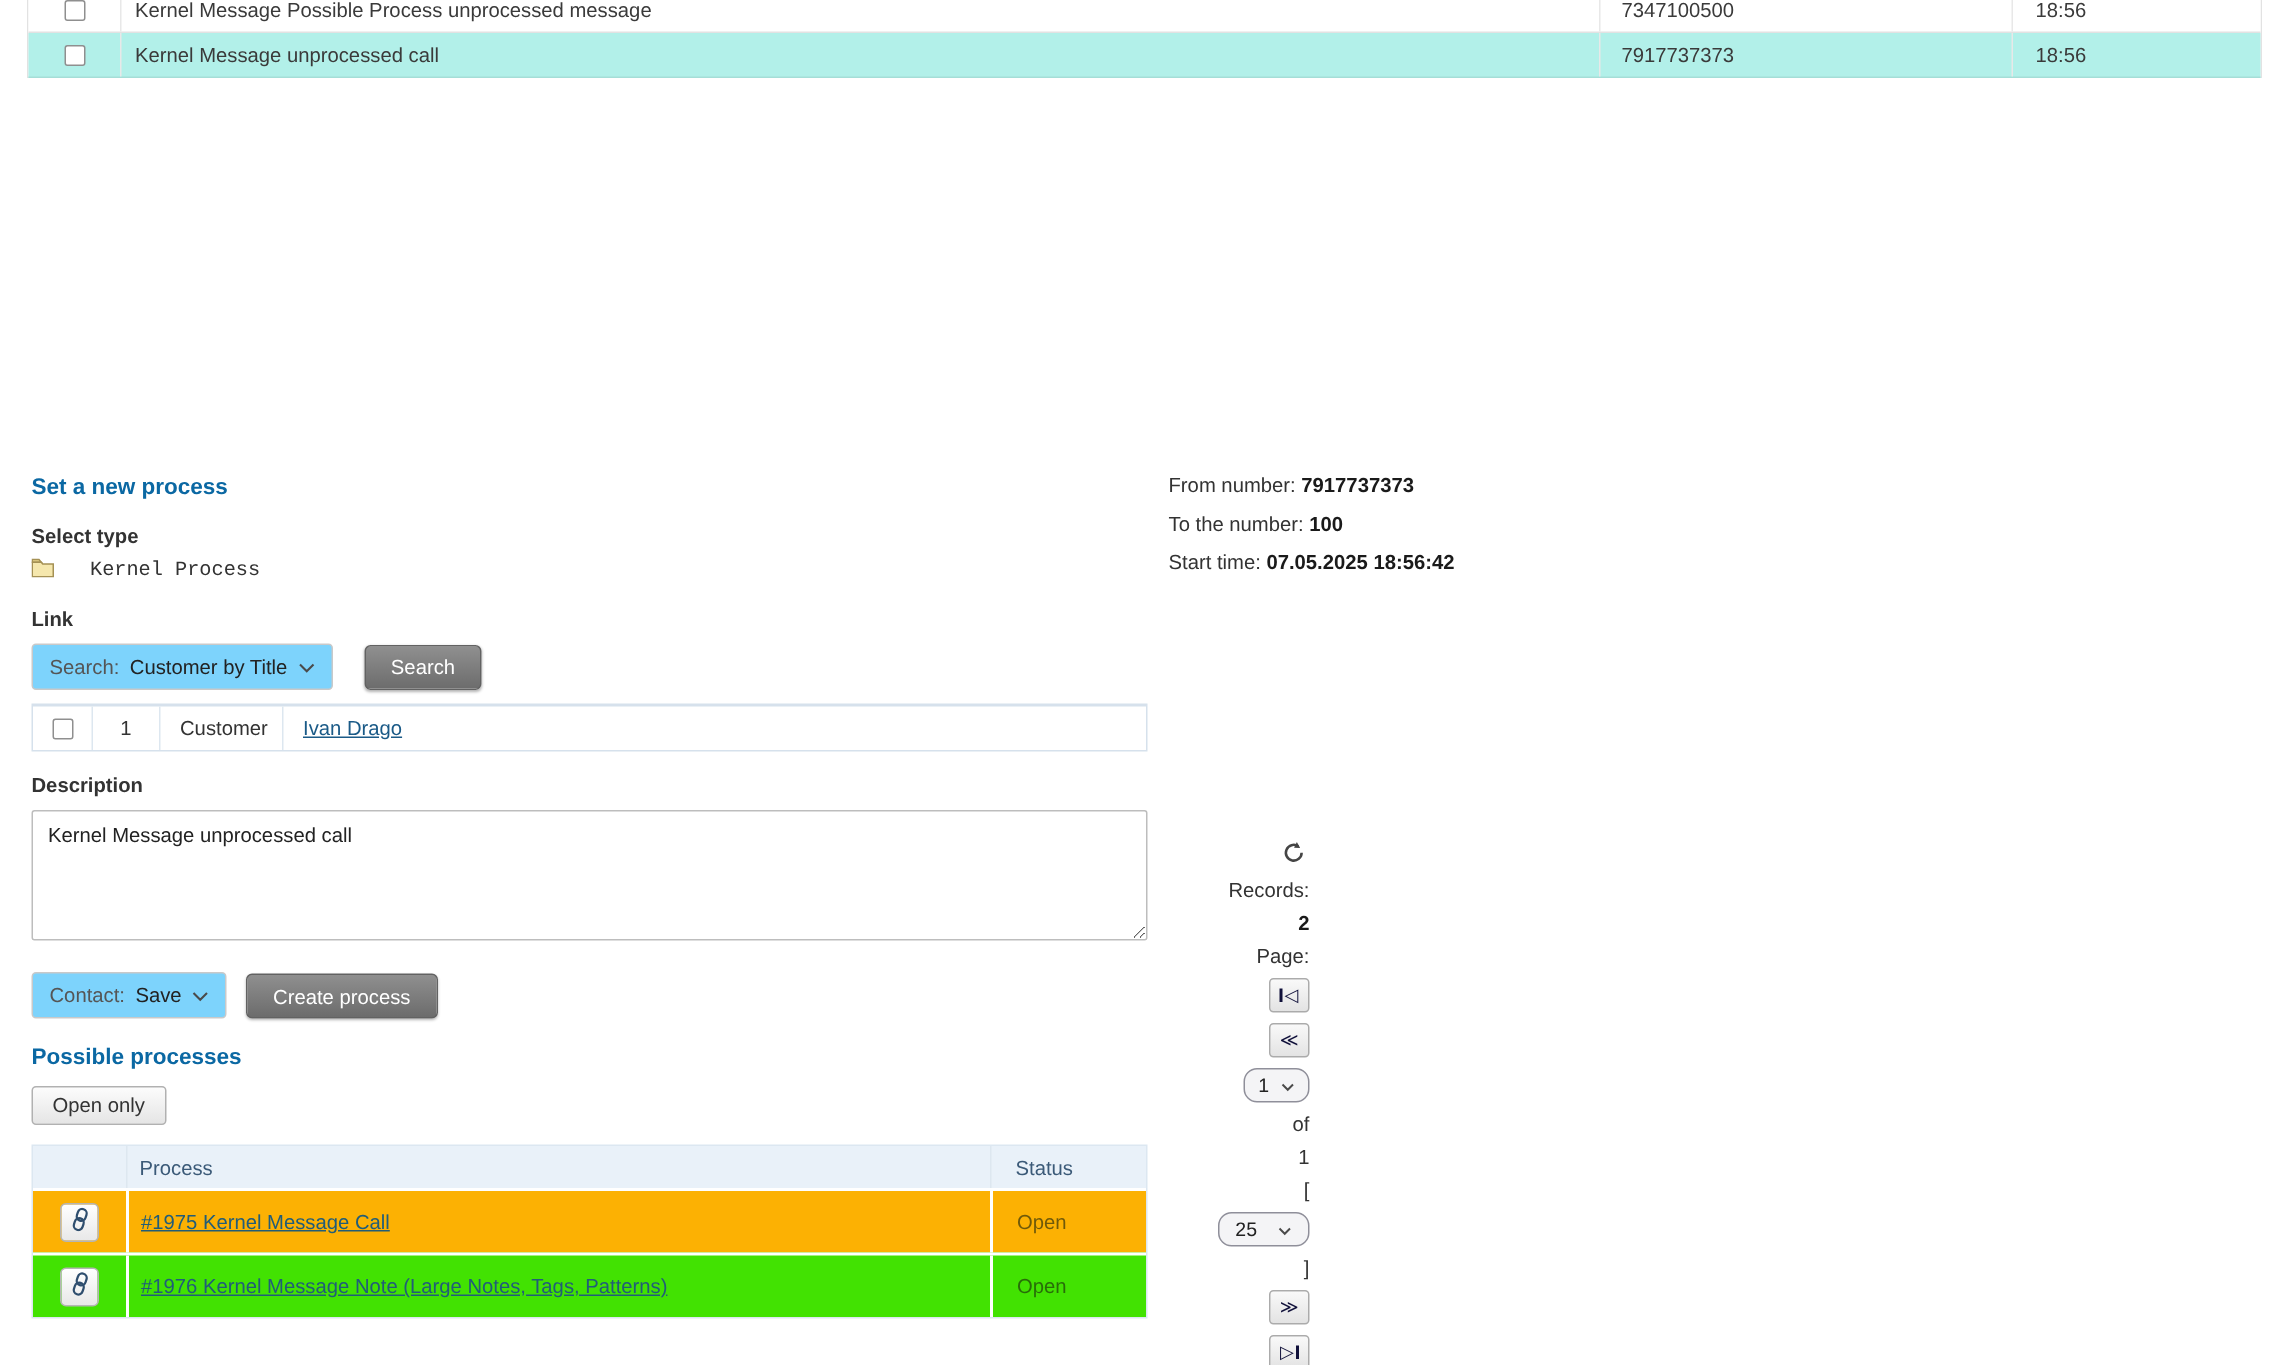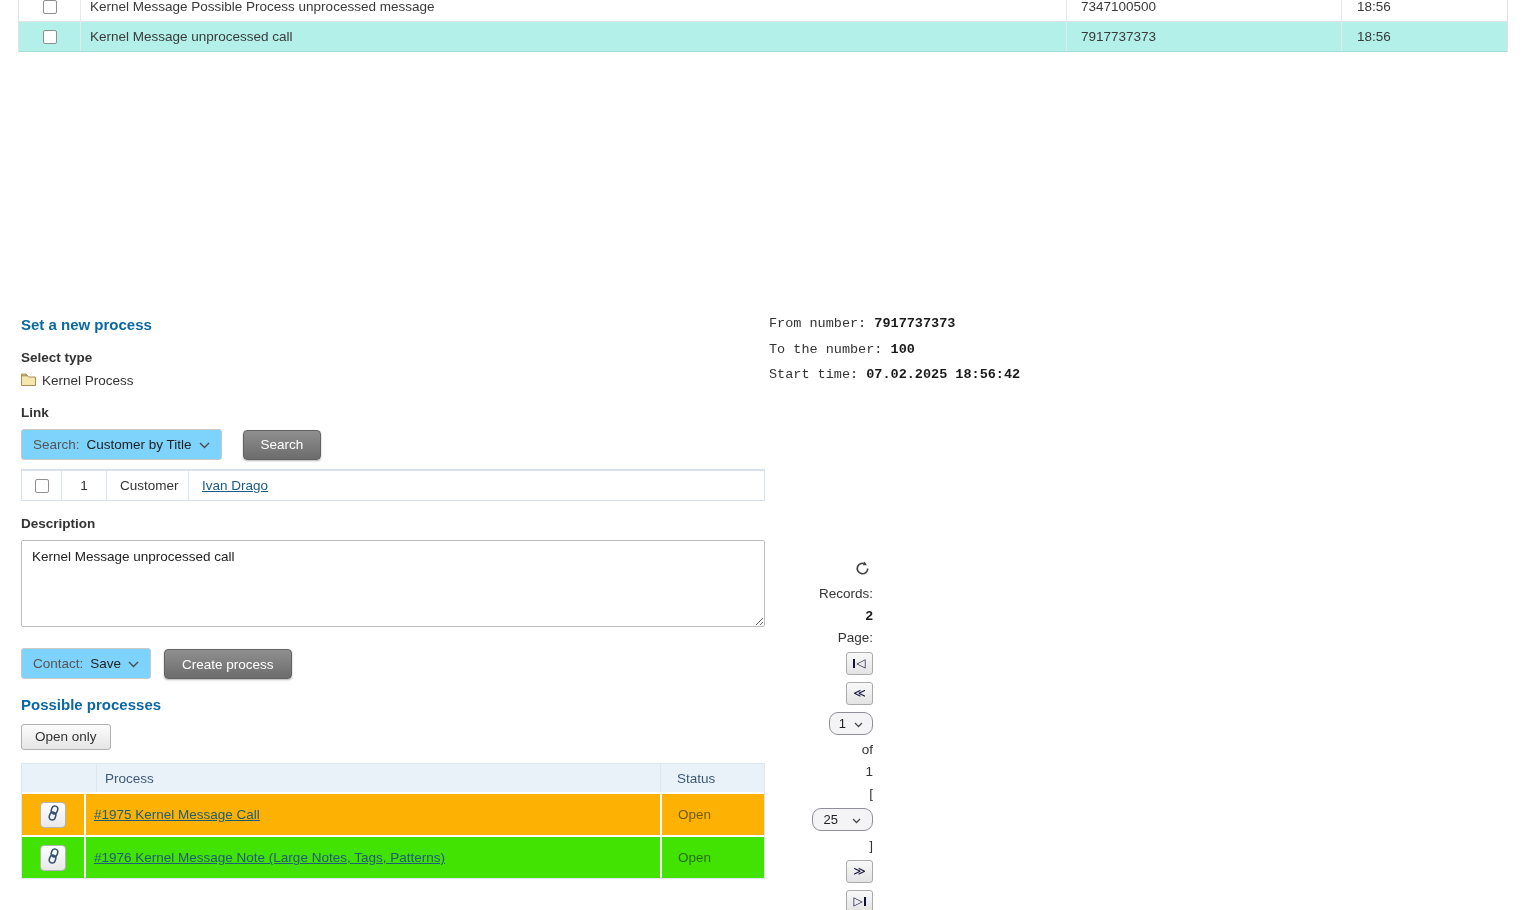--- a/index.html
+++ b/index.html
@@ -19,25 +19,25 @@
   .c-check { width:62px; justify-content:center; }
   .c-msg   { flex:1; padding-left:9px; }
   .c-num   { width:275px; padding-left:14px; }
   .c-time  { width:165px; padding-left:15px; border-right:none; }
   input[type=checkbox] { appearance:none; -webkit-appearance:none;
     width:14px; height:14px; border:1px solid #8f8f8f; border-radius:2px;
     background:#fff; margin:0; cursor:pointer; }
   
   .main { display:flex; margin:264px 0 0 21px; align-items:flex-start; }
   .left { width:744px; flex:0 0 744px; }
-  .right { margin-left:4px;font-family:Liberation Mono, monospace; }
+  .right { margin-left:14px; }
   h2 { font-size:15px; font-weight:bold; color:#0b68a3; margin:0; }
   h3 { font-size:13.5px; font-weight:bold; color:#333; margin:0; }
   .mt-selecttype { margin-top:17px; }
-  .type-row { display:flex; align-items:center; gap:6px; margin-top:7px; height:17px; }
+  .type-row { display:flex; align-items:center; gap:24px; margin-top:7px; height:17px;font-family:Liberation Mono, monospace; }
   .mt-link { margin-top:16px; }
   .controls-row { display:flex; align-items:center; margin-top:9px; }
   
   .ddl { display:inline-flex; align-items:center; gap:7px; height:31px;
     padding:0 11px; border:1px solid #c9c9c9; border-radius:3px;
     background:#7dd3fc; cursor:pointer; }
   .ddl-label { color:#555; }
   .ddl-value { color:#222; }
   .btn-dark { height:30px; padding:0 17px; margin-left:21px;
     border:1px solid #626262; border-radius:4px;
@@ -80,21 +80,21 @@
   .pg-select { display:inline-flex; align-items:center; gap:8px; height:23px;
     padding:0 9px; border:1px solid #8f8f9a; border-radius:9px;
     background:#f4f4f6; font-size:13px; color:#222; cursor:pointer; }
   .pg-select.size { padding:0 11px; gap:14px; }
   .refresh-btn { background:none; border:none; padding:0; margin-right:3px;
     cursor:pointer; display:inline-flex; align-items:center; }
   b { color:#1a1a1a; }
   
   .proc-table { width:744px; margin-top:13px; border:1px solid #dce7f1; background:#fff; }
   .pt-row { display:flex; align-items:stretch; }
-  .pt-head { height:28px; background:#e9f1f9; color:#3b5a78;padding-left:12px; }
+  .pt-head { height:28px; background:#e9f1f9; color:#3b5a78; }
   .pt-body { height:43px; border-top:2px solid #fff;text-align:center; }
   .pt-cell { display:flex; align-items:center; }
   .pc1 { width:62px; justify-content:center; }
   .pc2 { flex:1; padding-left:8px; border-left:2px solid #fff; }
   .pc3 { width:104px; padding-left:16px; border-left:2px solid #fff; }
   .pt-head .pc2, .pt-head .pc3 { border-left:1px solid #dde7f0; }
   a.proc-link { color:#215d79; text-decoration:underline; cursor:pointer; }
   .status-text { color:rgba(25,35,15,0.62); }
   .icon-btn { width:26px; height:26px; border:1px solid #b5b5b5; border-radius:4px;
     background:linear-gradient(#ffffff,#e8e8e8); display:flex; align-items:center;
@@ -289,16 +289,16 @@
     <p>
       <span>From number:</span>
       <b>7917737373</b>
     </p>
     <p>
       <span>To the number:</span>
       <b>100</b>
     </p>
     <p>
       <span>Start time:</span>
-      <b>07.02.2025 18:56:42</b>
+      <b>07.05.2025 18:56:42</b>
     </p>
   </div>
 </div>
 
 </body></html>

